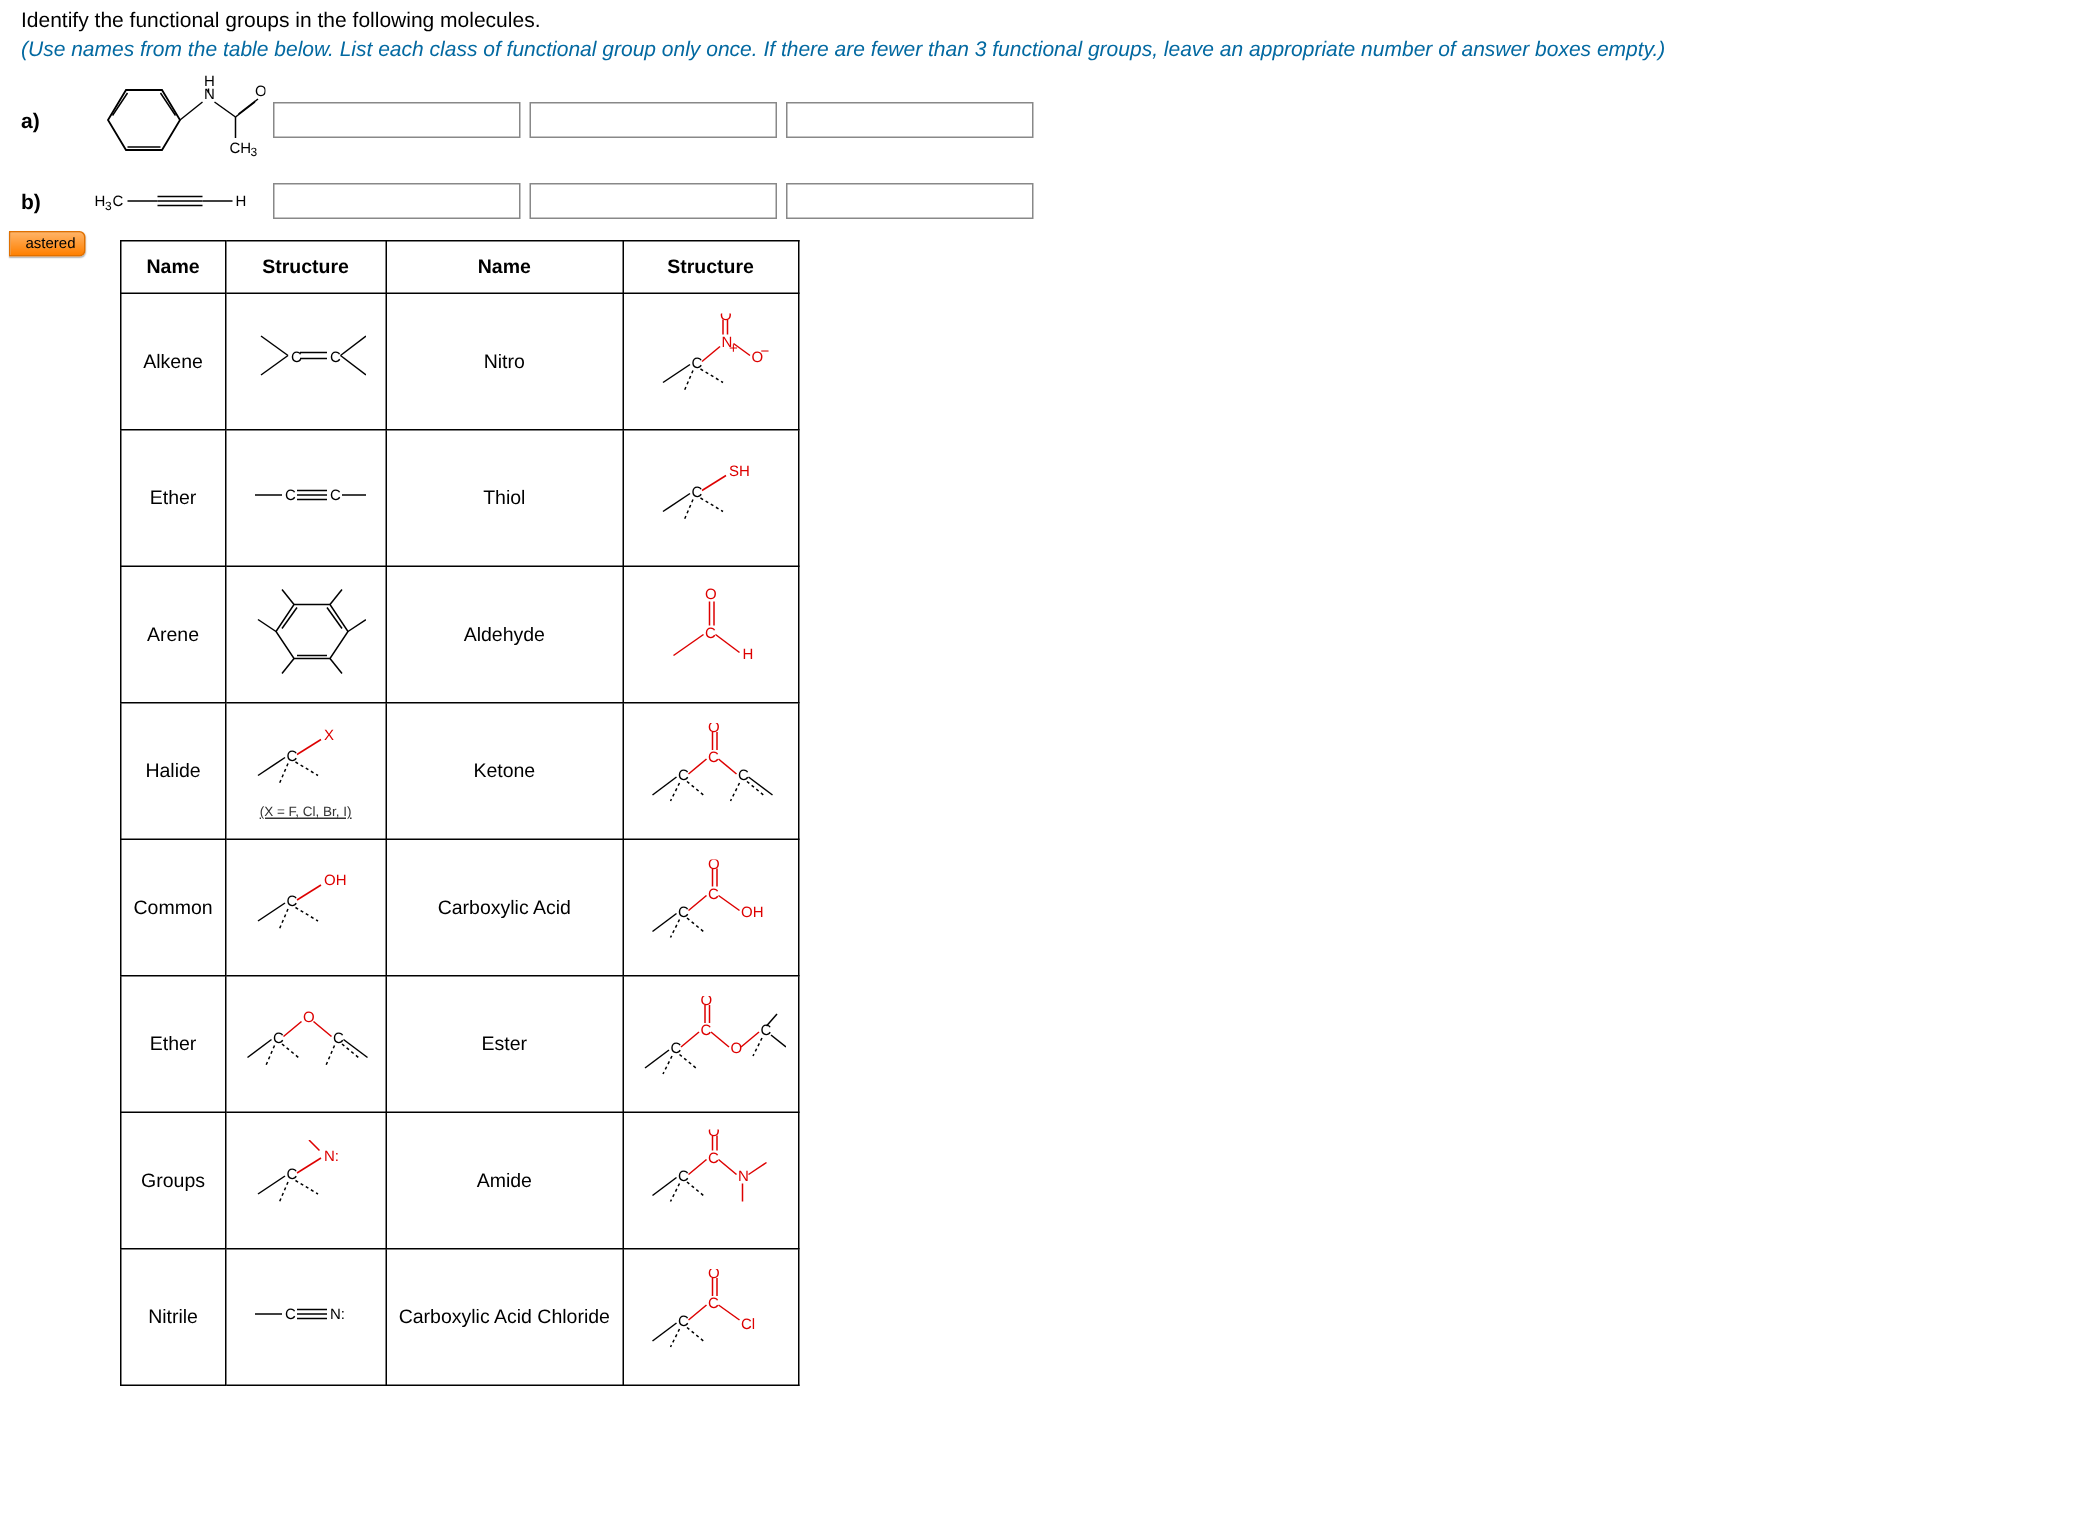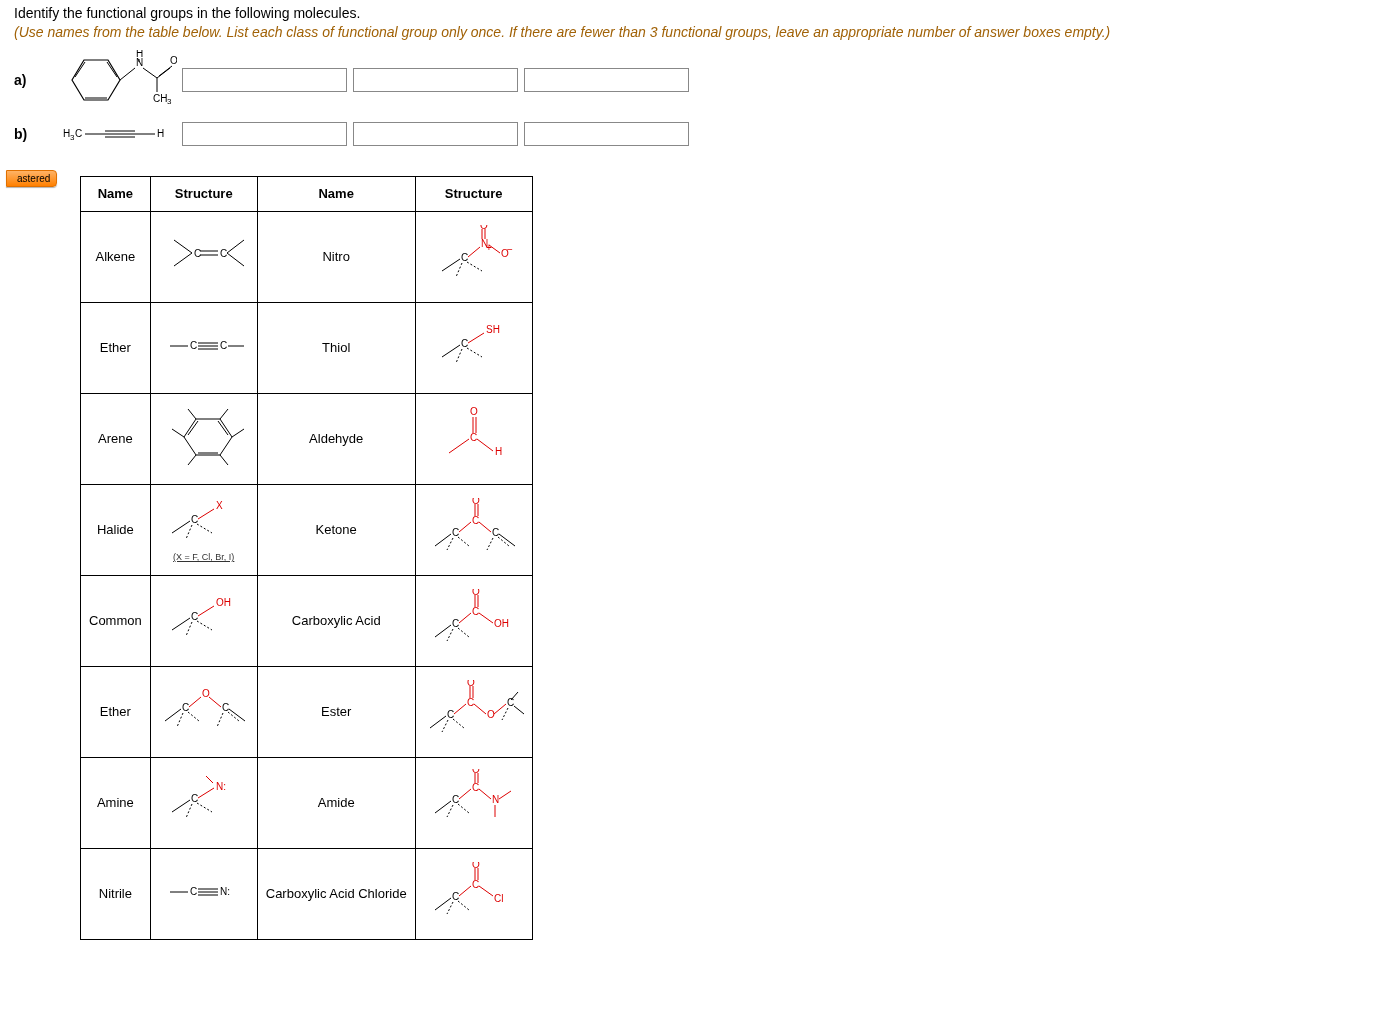--- a/index.html
+++ b/index.html
@@ -13,21 +13,21 @@
   .content {
     padding: 4px 0 0 14px;
   }
   .instr {
     font-size: 14px;
     line-height: 1.35;
     margin: 0 0 8px 0;
   }
   .instr .hint {
     font-style: italic;
-    color: #a16207;
+    color: #0369a1;
   }
   .qrow {
     display: flex;
     align-items: center;
     margin: 6px 0 10px 0;
   }
   .qlabel {
     font-weight: bold;
     width: 38px;
     font-size: 14px;
@@ -46,21 +46,21 @@
     width: 155px;
     height: 22px;
     border: 1px solid #888;
     background: #fff;
     font-family: inherit;
     font-size: 13px;
     padding: 0 4px;
   }
   .mastered-wrap {
     position: relative;
-    margin-top: 28px;
+    margin-top: 12px;
     padding-left: 52px;
   }
   .mastered-tab {
     position: absolute;
     left: -8px;
     top: -6px;
     background: linear-gradient(#ffb366, #ff8000);
     color: #000;
     font-size: 10px;
     padding: 2px 6px 2px 10px;
@@ -342,21 +342,21 @@
                 <line x1="50" y1="24" x2="62" y2="34" stroke="#d00"></line>
                 <text x="63" y="38" fill="#d00">O</text>
                 <line x1="70" y1="34" x2="82" y2="24" stroke="#d00"></line>
                 <text x="83" y="26" fill="#000">C</text>
                 <line x1="84" y1="28" x2="78" y2="40" stroke="#000" stroke-dasharray="2 2"></line>
                 <line x1="90" y1="26" x2="100" y2="34" stroke="#000"></line>
                 <line x1="87" y1="20" x2="94" y2="12" stroke="#000"></line>
               </svg></td>
           </tr>
           <tr>
-            <td class="nm">Amine</td>
+            <td class="nm">Groups</td>
             <td class="struct"><svg width="80" height="50" viewBox="0 0 80 50" class="chem">
                 <line x1="8" y1="36" x2="26" y2="24" stroke="#000"></line>
                 <text x="27" y="26" fill="#000">C</text>
                 <line x1="33" y1="27" x2="48" y2="36" stroke="#000" stroke-dasharray="2 2"></line>
                 <line x1="28" y1="28" x2="22" y2="42" stroke="#000" stroke-dasharray="2 2"></line>
                 <line x1="34" y1="22" x2="50" y2="12" stroke="#d00"></line>
                 <text x="52" y="14" fill="#d00">N:</text>
                 <line x1="49" y1="7" x2="42" y2="0" stroke="#d00"></line>
               </svg></td>
             <td class="nm">Amide</td>

